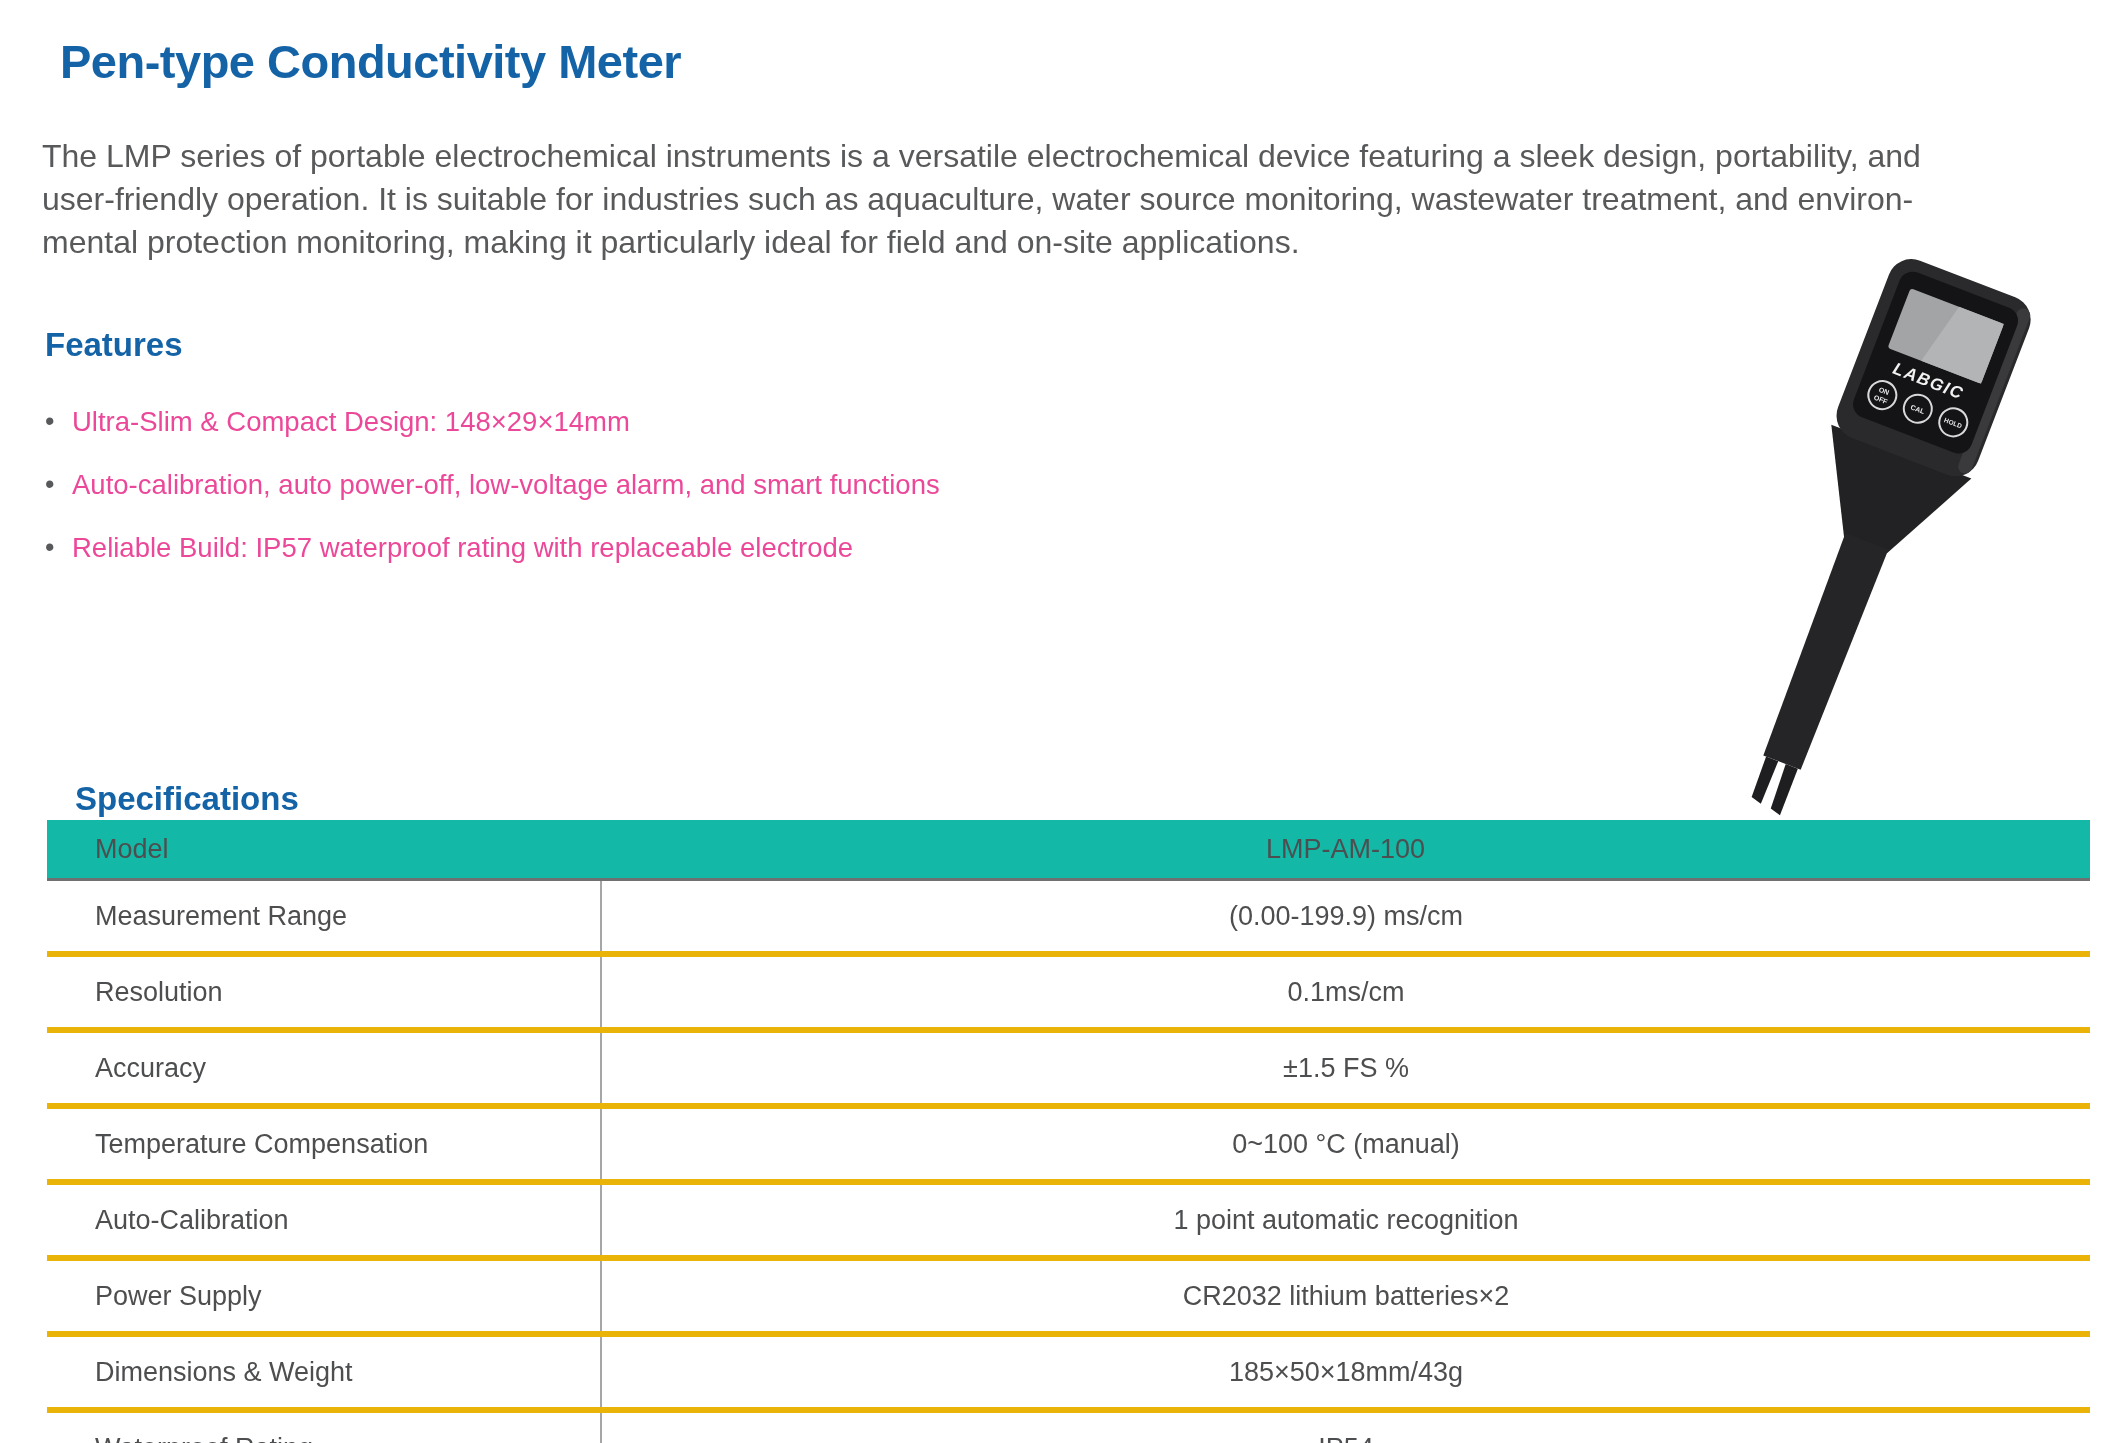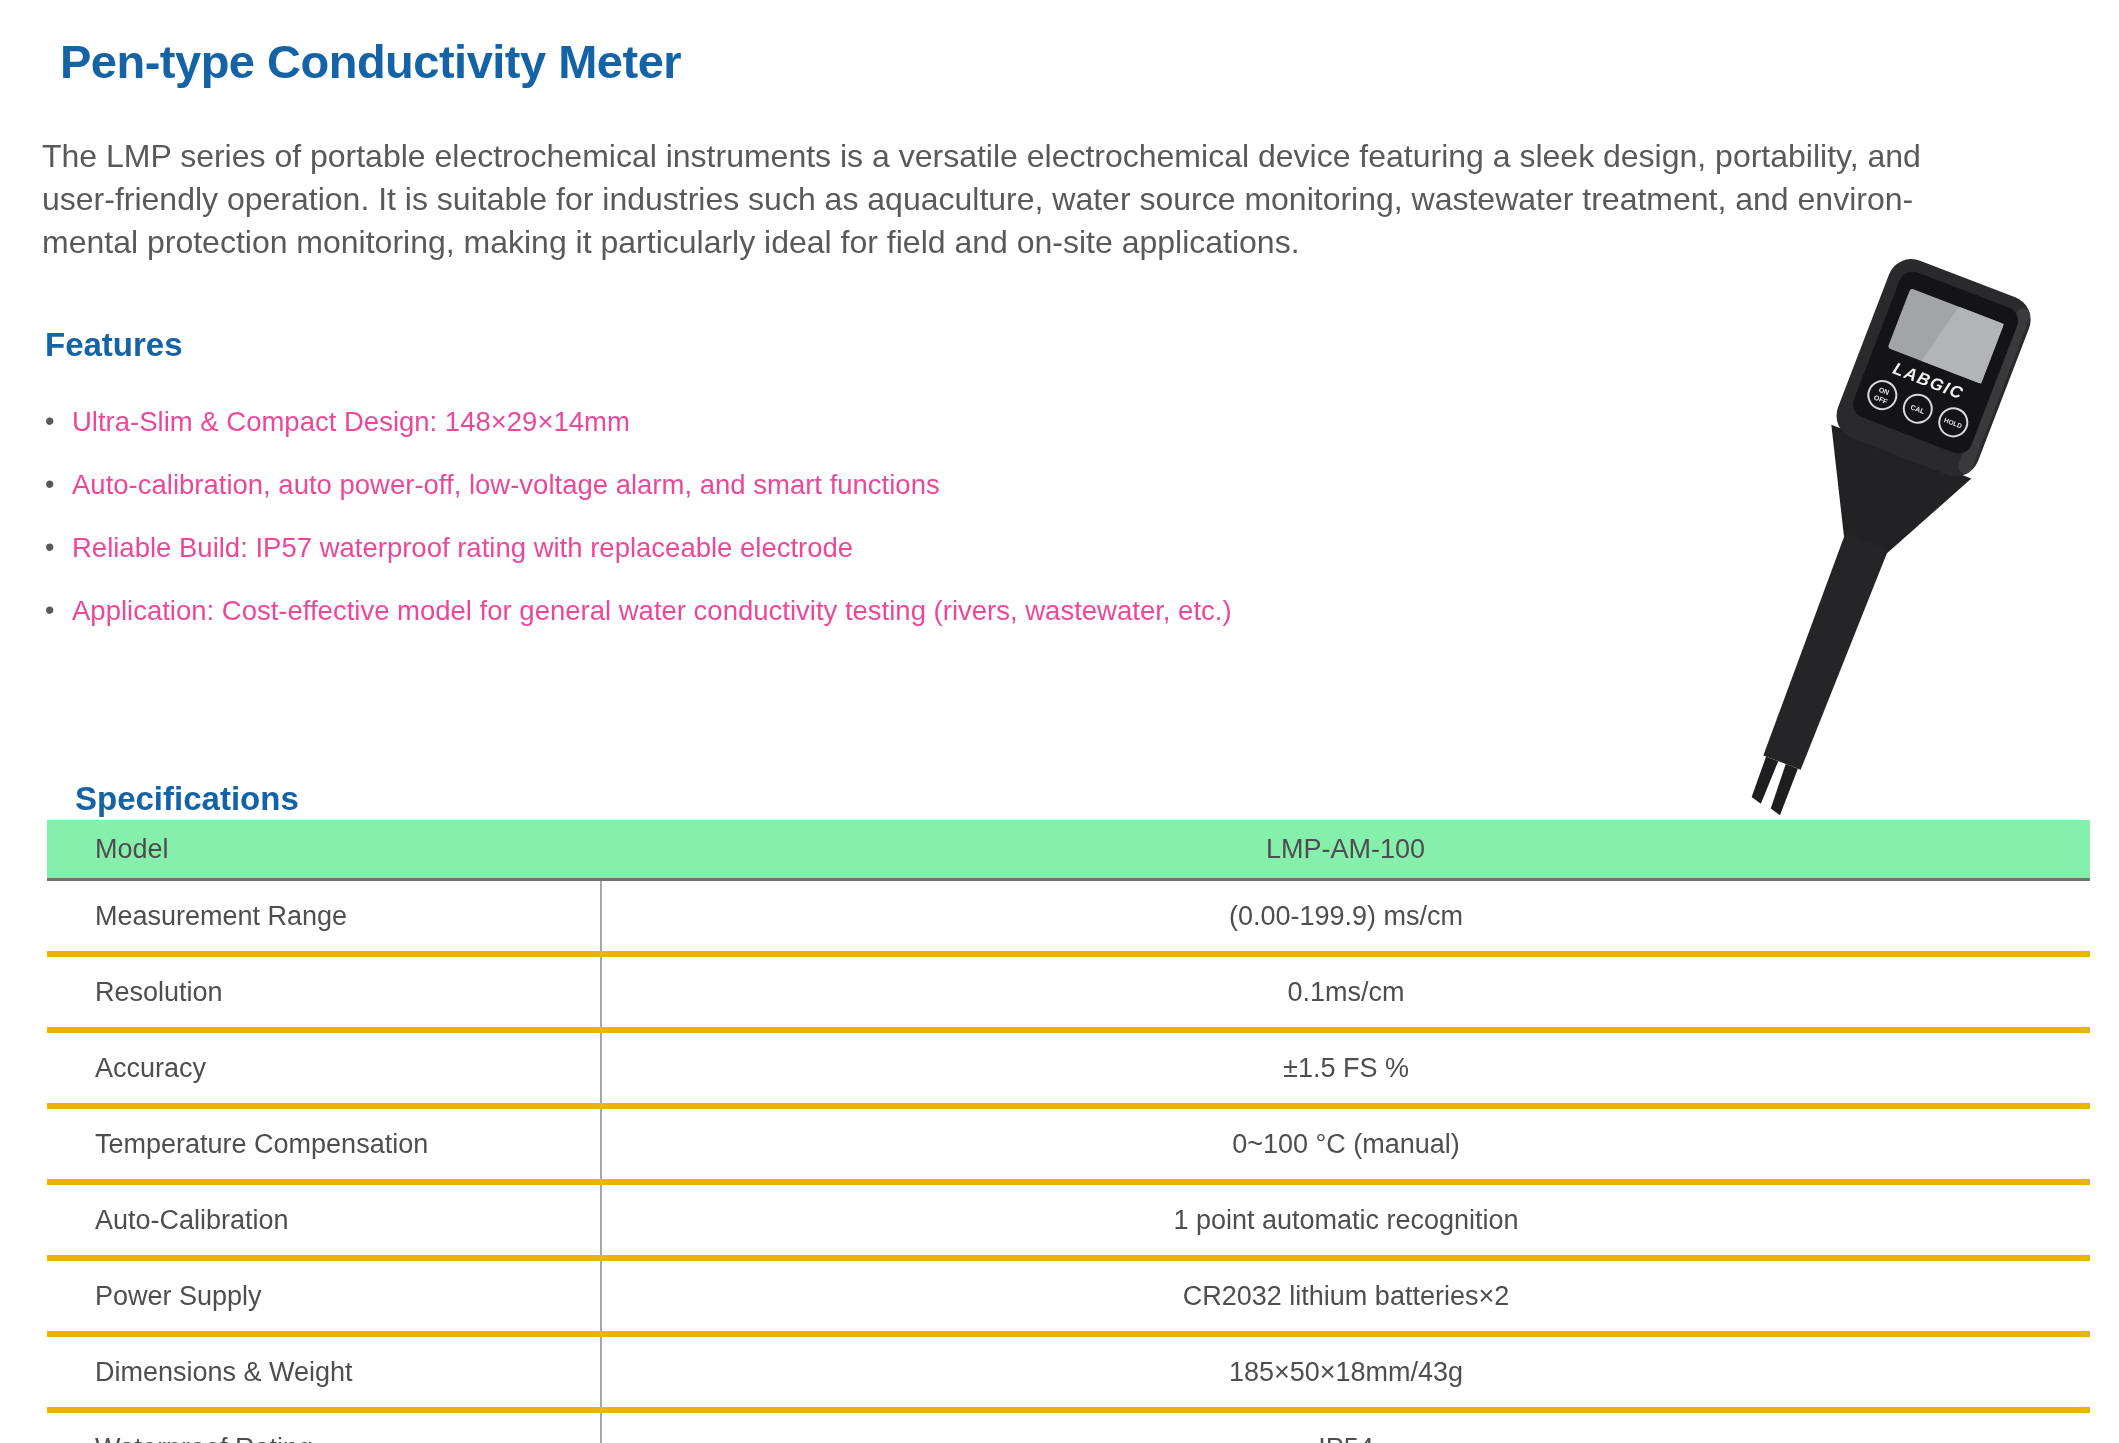--- a/index.html
+++ b/index.html
@@ -47,21 +47,21 @@
   .spec-table {
     position:absolute; left:47px; top:820px;
     width:2043px;
     border-collapse:collapse;
     font-size:27px; color:#4d4e50;
   }
   .spec-table th, .spec-table td {
     font-weight:normal;
     padding:0;
   }
-  .spec-table thead th { height:58px; background:#86efac; border-bottom:3px solid #6f7072; }
+  .spec-table thead th { height:58px; background:#14b8a6; border-bottom:3px solid #6f7072; }
   .spec-table tbody td { height:70px; border-bottom:6px solid #eab308; }
   .spec-table .col-label { width:505px; text-align:left; padding-left:48px; }
   .spec-table .col-value { text-align:center; }
   .spec-table tbody .col-label { border-right:2px solid #a5a6a8; }
   .device-svg { position:absolute; left:1670px; top:245px; }
   .device-brand {
     font-family:"Liberation Sans", sans-serif;
     font-size:17px; font-weight:bold; font-style:italic;
     letter-spacing:1.5px; fill:#f2f2f2;
   }
@@ -82,21 +82,20 @@
     <span>user-friendly operation. It is suitable for industries such as aquaculture, water source monitoring, wastewater treatment, and environ-</span>
     <span>mental protection monitoring, making it particularly ideal for field and on-site applications.</span>
   </p>
 
   <h2 class="section-heading features-heading">Features</h2>
 
   <ul class="features-list">
     <li><span>Ultra-Slim &amp; Compact Design: 148×29×14mm</span></li>
     <li><span>Auto-calibration, auto power-off, low-voltage alarm, and smart functions</span></li>
     <li><span>Reliable Build: IP57 waterproof rating with replaceable electrode</span></li>
-    <li><span>Application: Cost-effective model for general water conductivity testing (rivers, wastewater, etc.)</span></li>
   </ul>
 
   <h2 class="section-heading specs-heading">Specifications</h2>
 
   <table class="spec-table">
     <thead>
       <tr>
         <th class="col-label">Model</th>
         <th class="col-value">LMP-AM-100</th>
       </tr>

